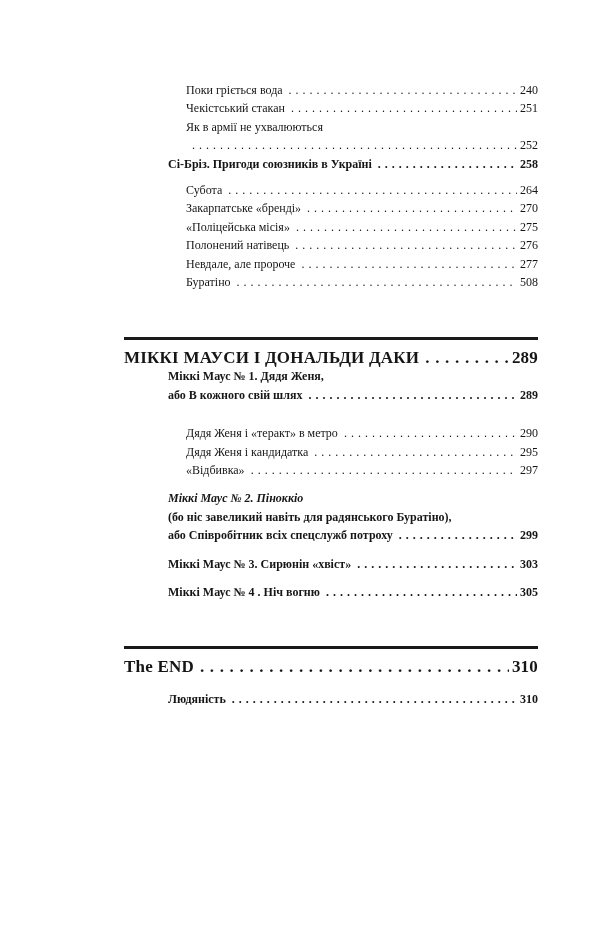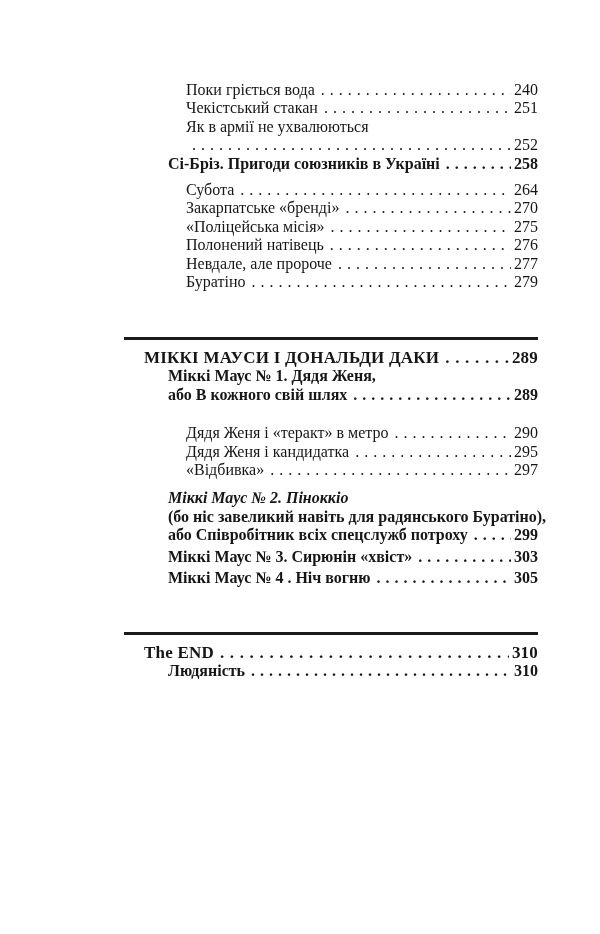--- a/index.html
+++ b/index.html
@@ -11,47 +11,47 @@
     overflow: hidden;
   }
   .page {
     box-sizing: border-box;
     width: 600px; height: 934px;
     padding: 81px 62px 0 124px;
   }
   .row {
     display: flex;
     align-items: baseline;
-    font-size: 16px;
+    font-size: 12px;
     line-height: 18.4px;
   }
   .row.sub     { padding-left: 62px; font-weight: 400; }
   .row.chapter { padding-left: 44px; font-weight: 700; }
-  .row.part    { padding-left: 0;    font-weight: 700; font-size: 17px; letter-spacing: 0.2px; margin-left: 20px; }
+  .row.part    { padding-left: 0;    font-weight: 700; font-size: 17px; letter-spacing: 0.2px; }
   .t  { white-space: nowrap; }
   .dots {
     flex: 1 1 auto;
     min-width: 0;
     overflow: hidden;
     white-space: nowrap;
     margin: 0 3px 0 6px;
   }
   .dots::after {
     content: ". . . . . . . . . . . . . . . . . . . . . . . . . . . . . . . . . . . . . . . . . . . . . . . . . . . . . . . . . . . . . . . . . . . . . . . . . . . .";
     word-spacing: 1px;
   }
   .pg { white-space: nowrap; }
   .rule { height: 2.5px; background: #1a1a1a; }
   .rule.r1 { margin: 46px 0 9px 0; }
   .rule.r2 { margin: 45px 0 9px 0; }
   .mt4  { margin-top: 20px; }
   .mt6  { margin-top: 10px; font-style: italic; }
   .mt8  { margin-top: 8px; justify-content: center; }
-  .mt10 { margin-top: 3px; }
-  .mt14 { }
+  .mt10 { margin-top: 10px; }
+  .mt14 { margin-top: 14px; }
   .mt16 { }
 </style>
 </head>
 <body>
 
 <div class="page">
 
   <div class="row sub">
     <span class="t">Поки гріється вода</span>
     <span class="dots"></span>
@@ -105,21 +105,21 @@
 
   <div class="row sub">
     <span class="t">Невдале, але пророче</span>
     <span class="dots"></span>
     <span class="pg">277</span>
   </div>
 
   <div class="row sub">
     <span class="t">Буратіно</span>
     <span class="dots"></span>
-    <span class="pg">279</span>
+    <span class="pg">508</span>
   </div>
 
   <div class="rule r1"></div>
 
   <div class="row part">
     <span class="t">МІККІ МАУСИ І ДОНАЛЬДИ ДАКИ</span>
     <span class="dots"></span>
     <span class="pg">289</span>
   </div>
 

